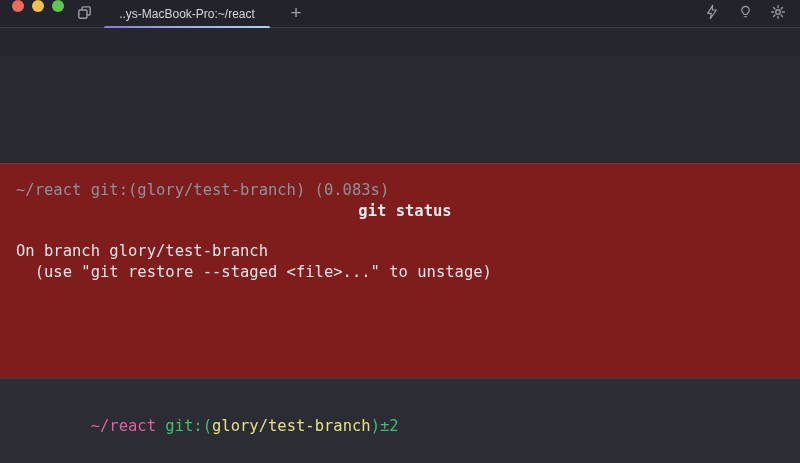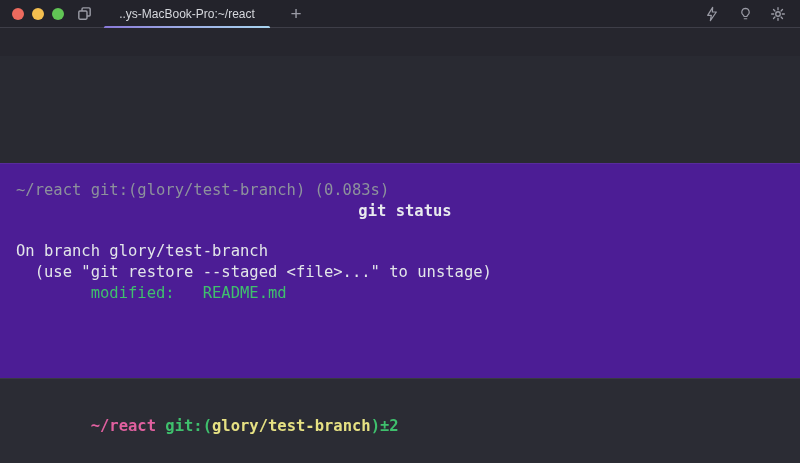--- a/index.html
+++ b/index.html
@@ -11,21 +11,21 @@
     overflow: hidden;
     font-family: "DejaVu Sans Mono", monospace;
   }
   
   .titlebar {
     position: relative;
     height: 28px;
     background: #23232b;
     border-bottom: 1px solid #3e3e48;
     display: flex;
-    align-items: center;
+    align-items: flex-start;
   }
   .traffic { display: flex; gap: 8px; margin-left: 12px; }
   .light { width: 12px; height: 12px; border-radius: 50%; }
   .light.red    { background: #ed6a5e; }
   .light.yellow { background: #f4bf4f; }
   .light.green  { background: #61c555; }
   .tb-icon {
     display: flex; align-items: center; justify-content: center;
     width: 24px; height: 24px; color: #9a9ba5; cursor: default;
   }
@@ -49,38 +49,38 @@
     margin-left: 14px;
     font-family: "Liberation Sans", sans-serif;
     font-size: 19px; font-weight: 300; line-height: 1;
   }
   .tb-right { margin-left: auto; display: flex; gap: 9px; margin-right: 10px; }
   
   .term { position: absolute; top: 28px; left: 0; right: 0; bottom: 0; }
   .band-a { height: 28px;  background: #26262e; }
   .band-b { height: 107px; background: #292a32; }
   .block-done {
-    height: 215px; background: #4c1d95;
+    height: 215px; background: #7f1d1d;
     border-top: 1px solid rgba(255,255,255,0.07);
     padding: 16px 6px 0 16px;
   }
   .block-input {
     height: 85px; background: #2b2c34;
     border-top: 1px solid rgba(255,255,255,0.07);
     padding: 16px 0 0 16px;
   }
   .line {
     font-size: 15.5px; line-height: 21px;
     white-space: pre; color: #e2e5e9;
   }
   .dim   { color: #8d929c; }
   .cmd   { font-weight: bold; color: #e8eaee; text-align: center; }
   .out   { margin-top: 19px; }
   .green { color: #3fc06d; }
-  .prompt-line { font-weight: bold; }
+  .prompt-line { font-weight: normal; }
   .p-dir    { color: #e0609f; }
   .p-git    { color: #3fc06d; }
   .p-branch { color: #e6e183; }
   svg { display: block; }
 </style>
 </head>
 <body>
 
 <div class="window">
 
@@ -129,21 +129,20 @@
   <div class="term">
     <div class="band-a"></div>
     <div class="band-b"></div>
 
     <div class="block-done">
       <div class="line dim">~/react git:(glory/test-branch) (0.083s)</div>
       <div class="line cmd">git status</div>
       <div class="out">
         <div class="line">On branch glory/test-branch</div>
         <div class="line">  (use "git restore --staged &lt;file&gt;..." to unstage)</div>
-        <div class="line green">        modified:   README.md</div>
       </div>
     </div>
 
     <div class="block-input">
       <div class="line prompt-line">
         <span class="p-dir">~/react</span><span class="p-git"> git:(</span><span class="p-branch">glory/test-branch</span><span class="p-git">)</span><span class="p-git">±2</span>
       </div>
 
     </div>
   </div>

